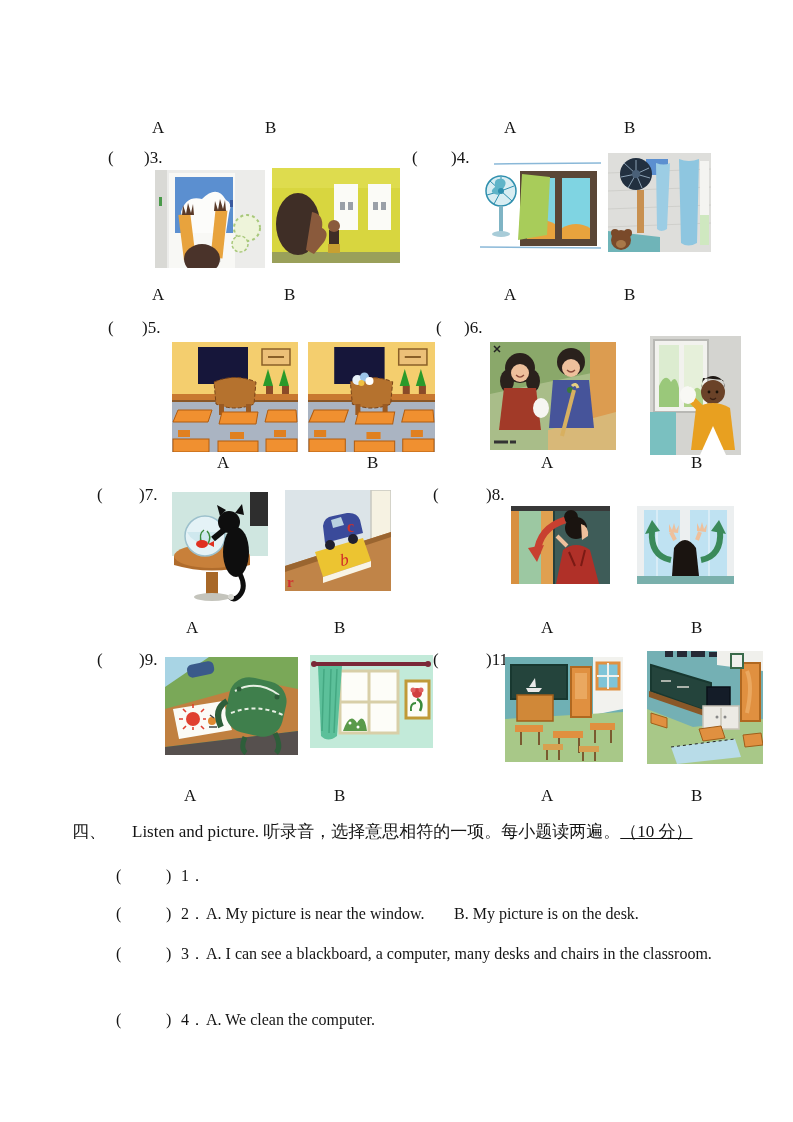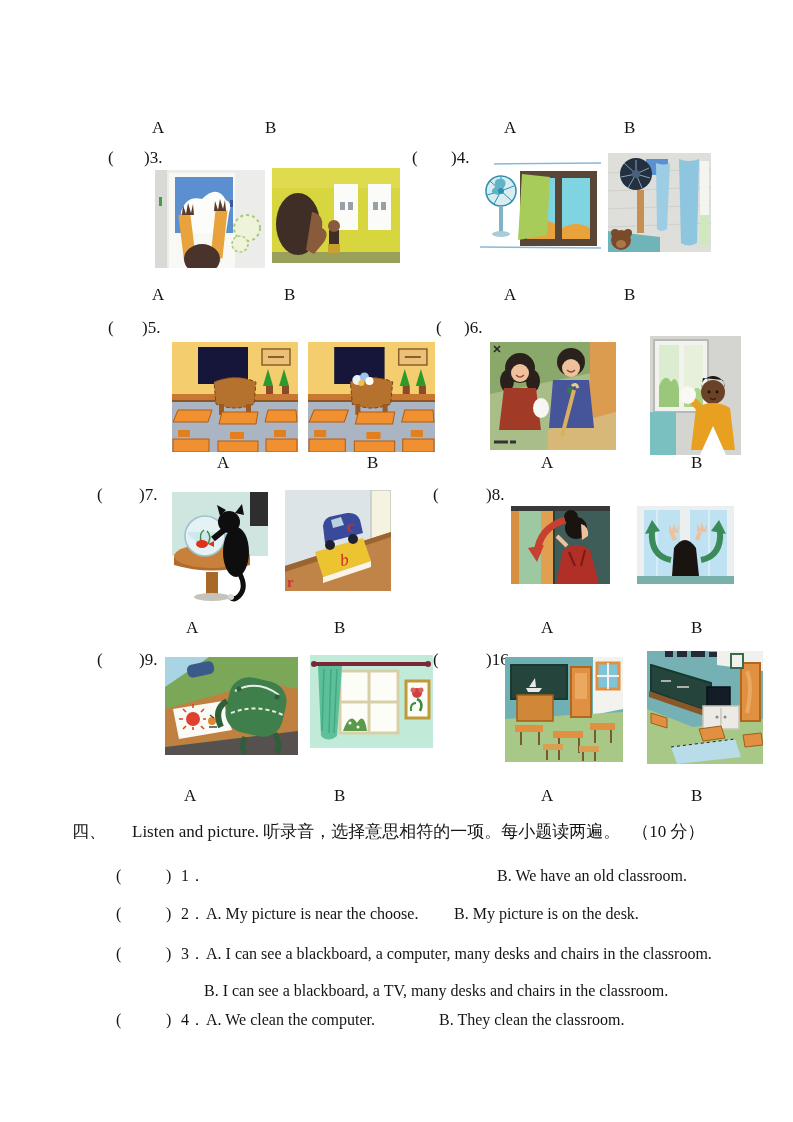--- a/index.html
+++ b/index.html
@@ -5,21 +5,21 @@
   html,body{margin:0;padding:0;background:#9a9a9a;}
   .pg{position:relative;width:793px;height:1122px;background:#ffffff;margin:0 auto;
       font-family:"Liberation Serif","DejaVu Serif",serif;color:#141414;overflow:hidden;}
   .abs{position:absolute;}
   .lbl{font-size:17px;line-height:1;}
   .qm{font-size:17px;line-height:1;white-space:nowrap;}
   .img{overflow:hidden;}
   .img svg{display:block;width:100%;height:100%;}
   .hdr{font-size:17px;white-space:nowrap;}
   .hdr .sp{margin-right:26px;}
-  .hdr .sc{margin-left:12px;}
+  .hdr .sc{margin-left:0;text-decoration:underline;}
   .it{font-size:16px;line-height:1.2;white-space:nowrap;}
 </style>
 </head>
 <body>
 
 <div class="pg">
 
   <span class="abs lbl" style="left:152px;top:119px">A</span>
   <span class="abs lbl" style="left:265px;top:119px">B</span>
   <span class="abs lbl" style="left:504px;top:119px">A</span>
@@ -352,21 +352,21 @@
   </div>
 
   <span class="abs lbl" style="left:186px;top:619px">A</span>
   <span class="abs lbl" style="left:334px;top:619px">B</span>
   <span class="abs lbl" style="left:541px;top:619px">A</span>
   <span class="abs lbl" style="left:691px;top:619px">B</span>
 
   <span class="abs qm" style="left:97px;top:651px">(</span>
   <span class="abs qm" style="left:139px;top:651px">)9.</span>
   <span class="abs qm" style="left:433px;top:651px">(</span>
-  <span class="abs qm" style="left:486px;top:651px">)16</span>
+  <span class="abs qm" style="left:486px;top:651px">)11</span>
 
   <div class="abs img" style="left:165px;top:657px;width:133px;height:98px">
     <svg viewBox="0 0 133 98" preserveAspectRatio="none">
       <rect width="133" height="98" fill="#7aa858"></rect>
       <path d="M0 0 L44 0 L0 30 z" fill="#a8d4e4"></path>
       <rect x="22" y="6" width="27" height="13" rx="5" fill="#3a5a8a" transform="rotate(-12 35 12)"></rect>
       <path d="M0 52 L98 25 L133 32 L133 74 L0 90 z" fill="#c08040"></path>
       <path d="M0 90 L133 74 L133 98 L0 98 z" fill="#56504e"></path>
       <g>
         <path d="M8 52 L58 44 L67 73 L14 82 z" fill="#fbfbf6"></path>
@@ -491,33 +491,30 @@
   <span class="abs lbl" style="left:541px;top:787px">A</span>
   <span class="abs lbl" style="left:691px;top:787px">B</span>
 
   <div class="abs hdr" style="left:72px;top:820px">
     <span class="sp">四、</span><span>Listen and picture. 听录音，选择意思相符的一项。每小题读两遍。</span><span class="sc">（10 分）</span>
   </div>
 
   <span class="abs it" style="left:116px;top:866px">(</span>
   <span class="abs it" style="left:166px;top:866px">)</span>
   <span class="abs it" style="left:181px;top:866px">1．</span>
-  <span class="abs it" style="left:497px;top:866px">B. We have an old classroom.</span>
 
   <span class="abs it" style="left:116px;top:904px">(</span>
   <span class="abs it" style="left:166px;top:904px">)</span>
   <span class="abs it" style="left:181px;top:904px">2．</span>
-  <span class="abs it" style="left:206px;top:904px">A. My picture is near the choose.</span>
+  <span class="abs it" style="left:206px;top:904px">A. My picture is near the window.</span>
   <span class="abs it" style="left:454px;top:904px">B. My picture is on the desk.</span>
 
   <span class="abs it" style="left:116px;top:944px">(</span>
   <span class="abs it" style="left:166px;top:944px">)</span>
   <span class="abs it" style="left:181px;top:944px">3．</span>
   <span class="abs it" style="left:206px;top:944px">A. I can see a blackboard, a computer, many desks and chairs in the classroom.</span>
-  <span class="abs it" style="left:204px;top:981px">B. I can see a blackboard, a TV, many desks and chairs in the classroom.</span>
 
   <span class="abs it" style="left:116px;top:1010px">(</span>
   <span class="abs it" style="left:166px;top:1010px">)</span>
   <span class="abs it" style="left:181px;top:1010px">4．</span>
   <span class="abs it" style="left:206px;top:1010px">A. We clean the computer.</span>
-  <span class="abs it" style="left:439px;top:1010px">B. They clean the classroom.</span>
 
 </div>
 
 </body></html>

